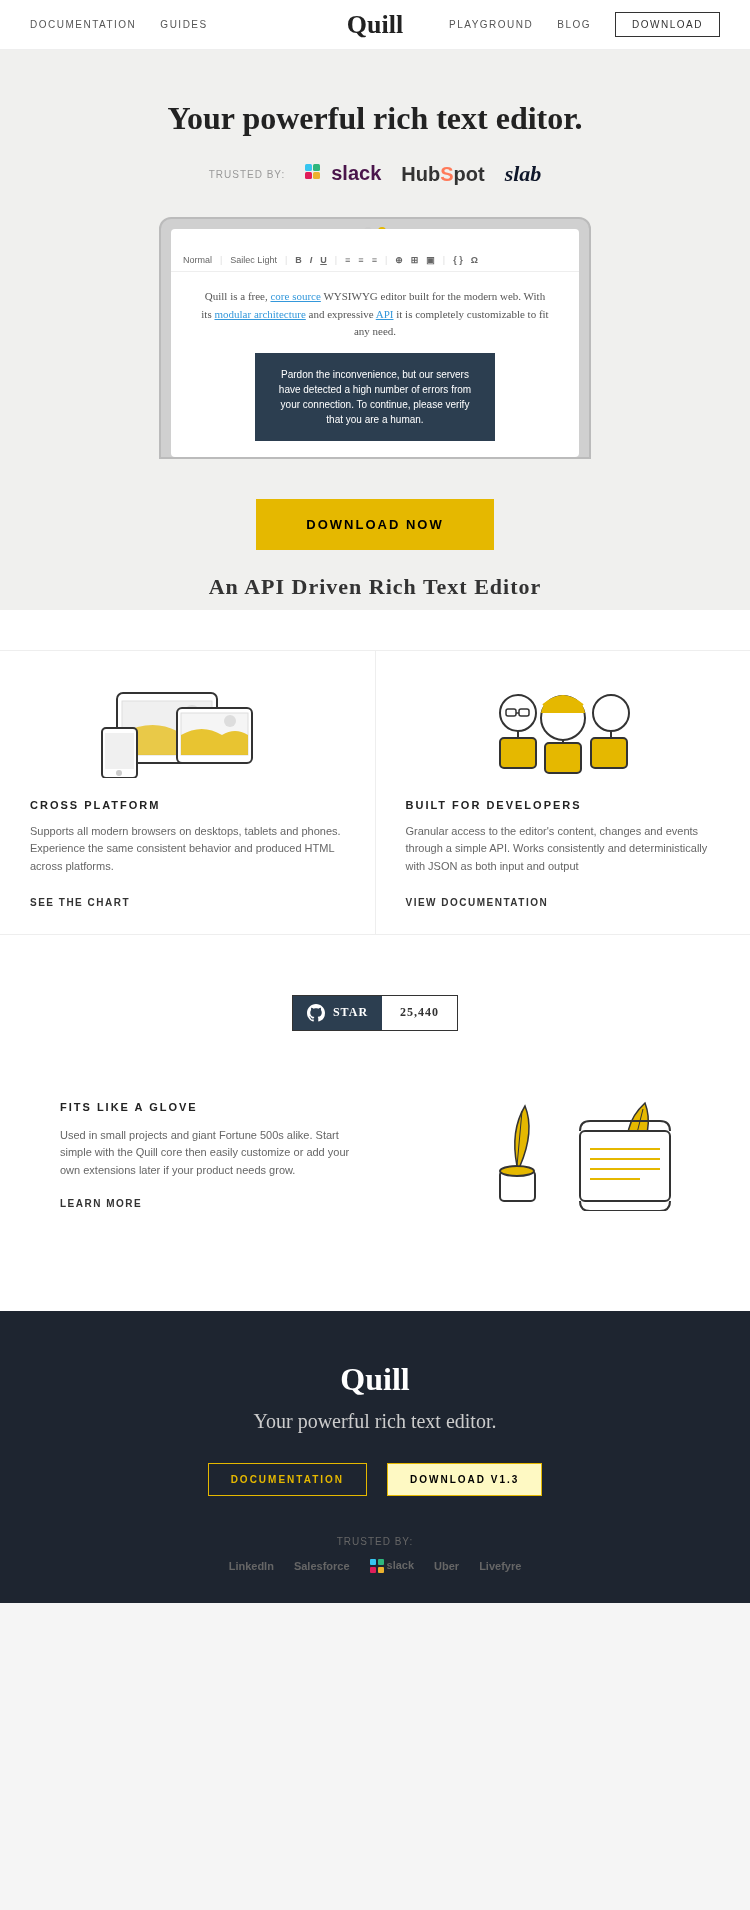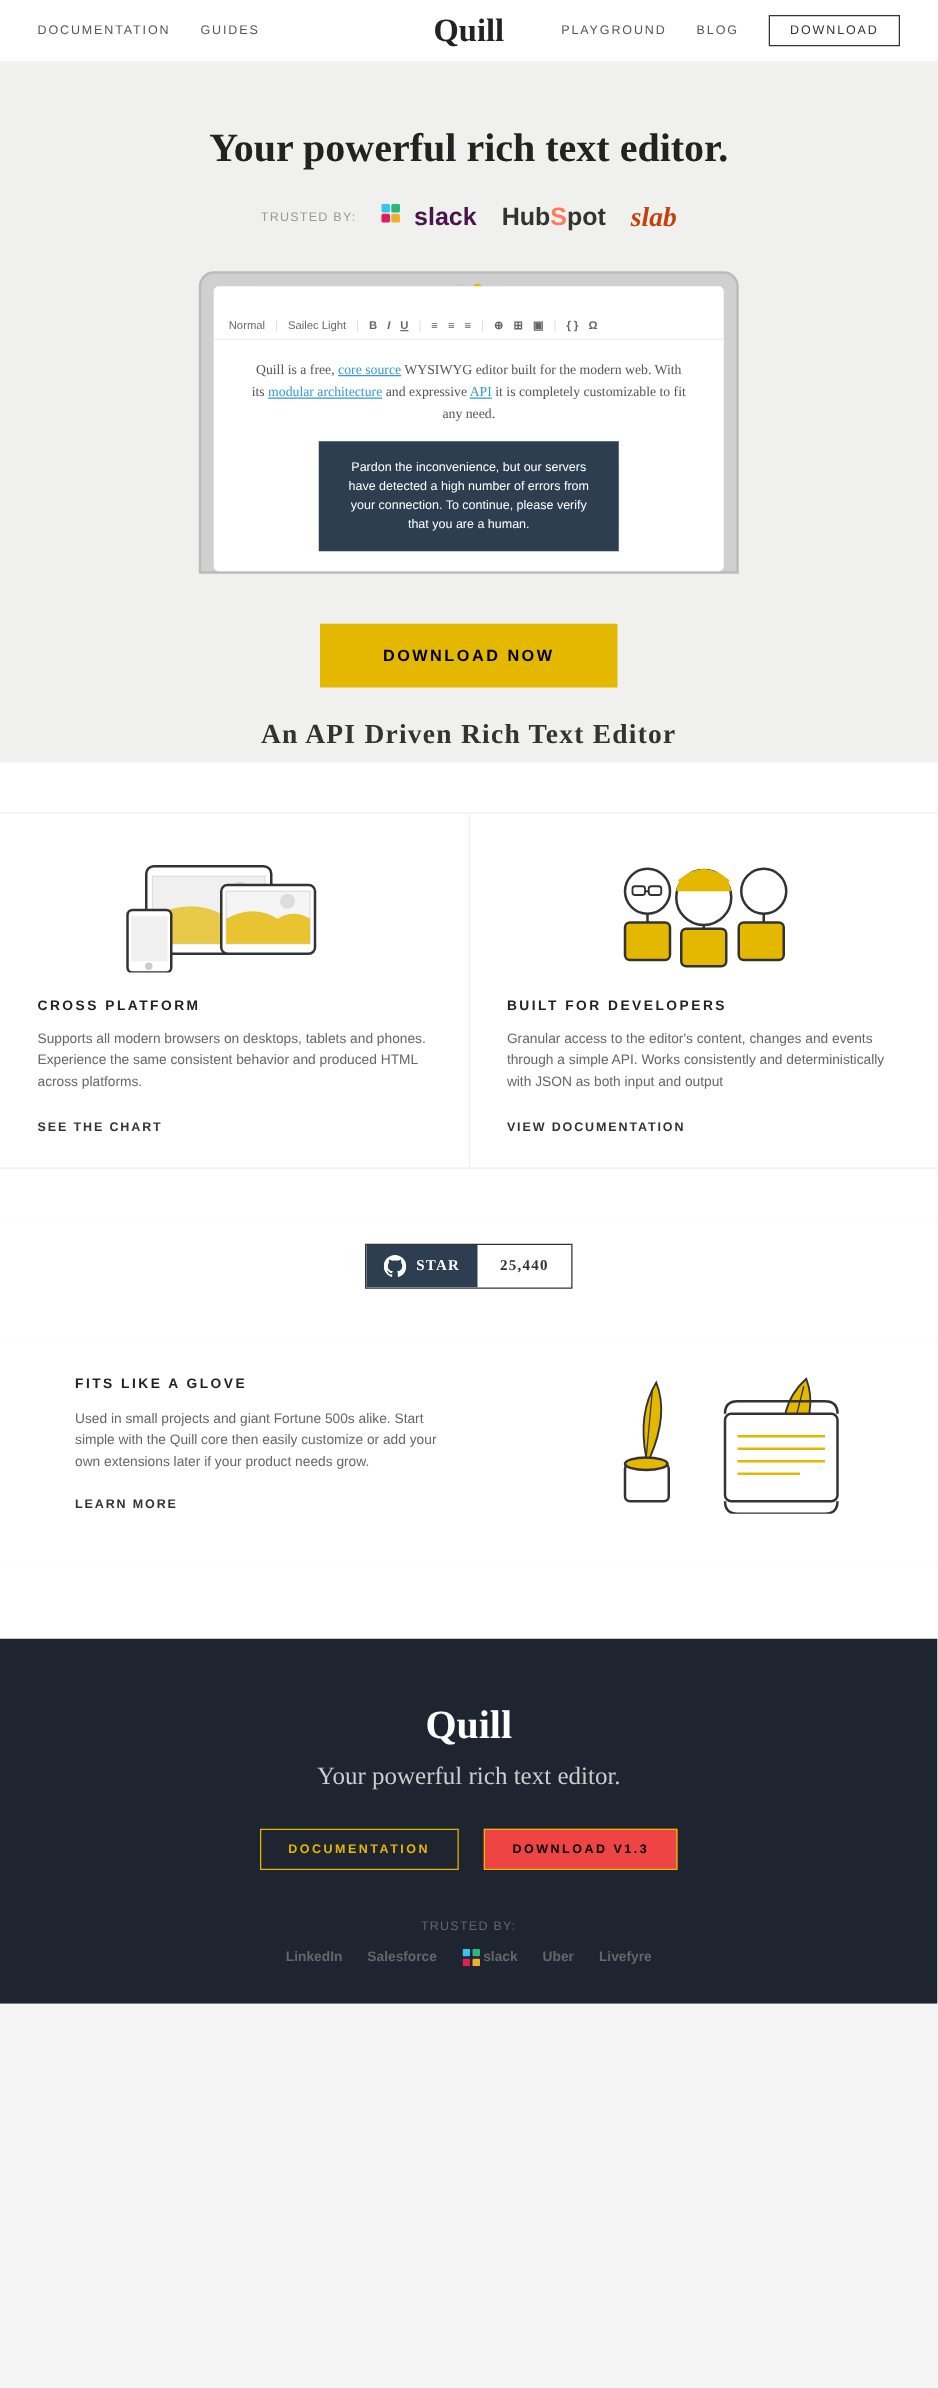--- a/index.html
+++ b/index.html
@@ -68,21 +68,21 @@
     .trusted-label {
       font-size: 10px;
       letter-spacing: 1px;
       color: #999;
       text-transform: uppercase;
       font-family: Arial, sans-serif;
     }
     .brand-slack { font-size: 20px; font-weight: bold; color: #4a154b; font-family: Arial, sans-serif; }
     .brand-hubspot { font-size: 20px; font-weight: bold; color: #333; font-family: Arial, sans-serif; }
     .brand-hubspot .hs-dot { color: #ff7a59; }
-    .brand-slab { font-size: 22px; font-weight: bold; color: #c2410c; font-family: Georgia, serif; font-style: italic; }
+    .brand-slab { font-size: 22px; font-weight: bold; color: #0f172a; font-family: Georgia, serif; font-style: italic; }
 
     
     .laptop-wrapper {
       display: flex;
       justify-content: center;
       padding: 0 20px;
     }
     .laptop {
       background: #d0d0d0;
       border-radius: 12px 12px 0 0;
@@ -344,21 +344,21 @@
       font-family: Arial, sans-serif;
       font-size: 10px;
       letter-spacing: 2px;
       text-transform: uppercase;
       cursor: pointer;
       font-weight: bold;
     }
     .footer-btn-solid {
       border: 1.5px solid #e5b800;
       color: #000;
-      background: #ef4444;
+      background: #fef9c3;
       padding: 10px 22px;
       font-family: Arial, sans-serif;
       font-size: 10px;
       letter-spacing: 2px;
       text-transform: uppercase;
       cursor: pointer;
       font-weight: bold;
     }
     .footer-trusted {
       font-size: 10px;

